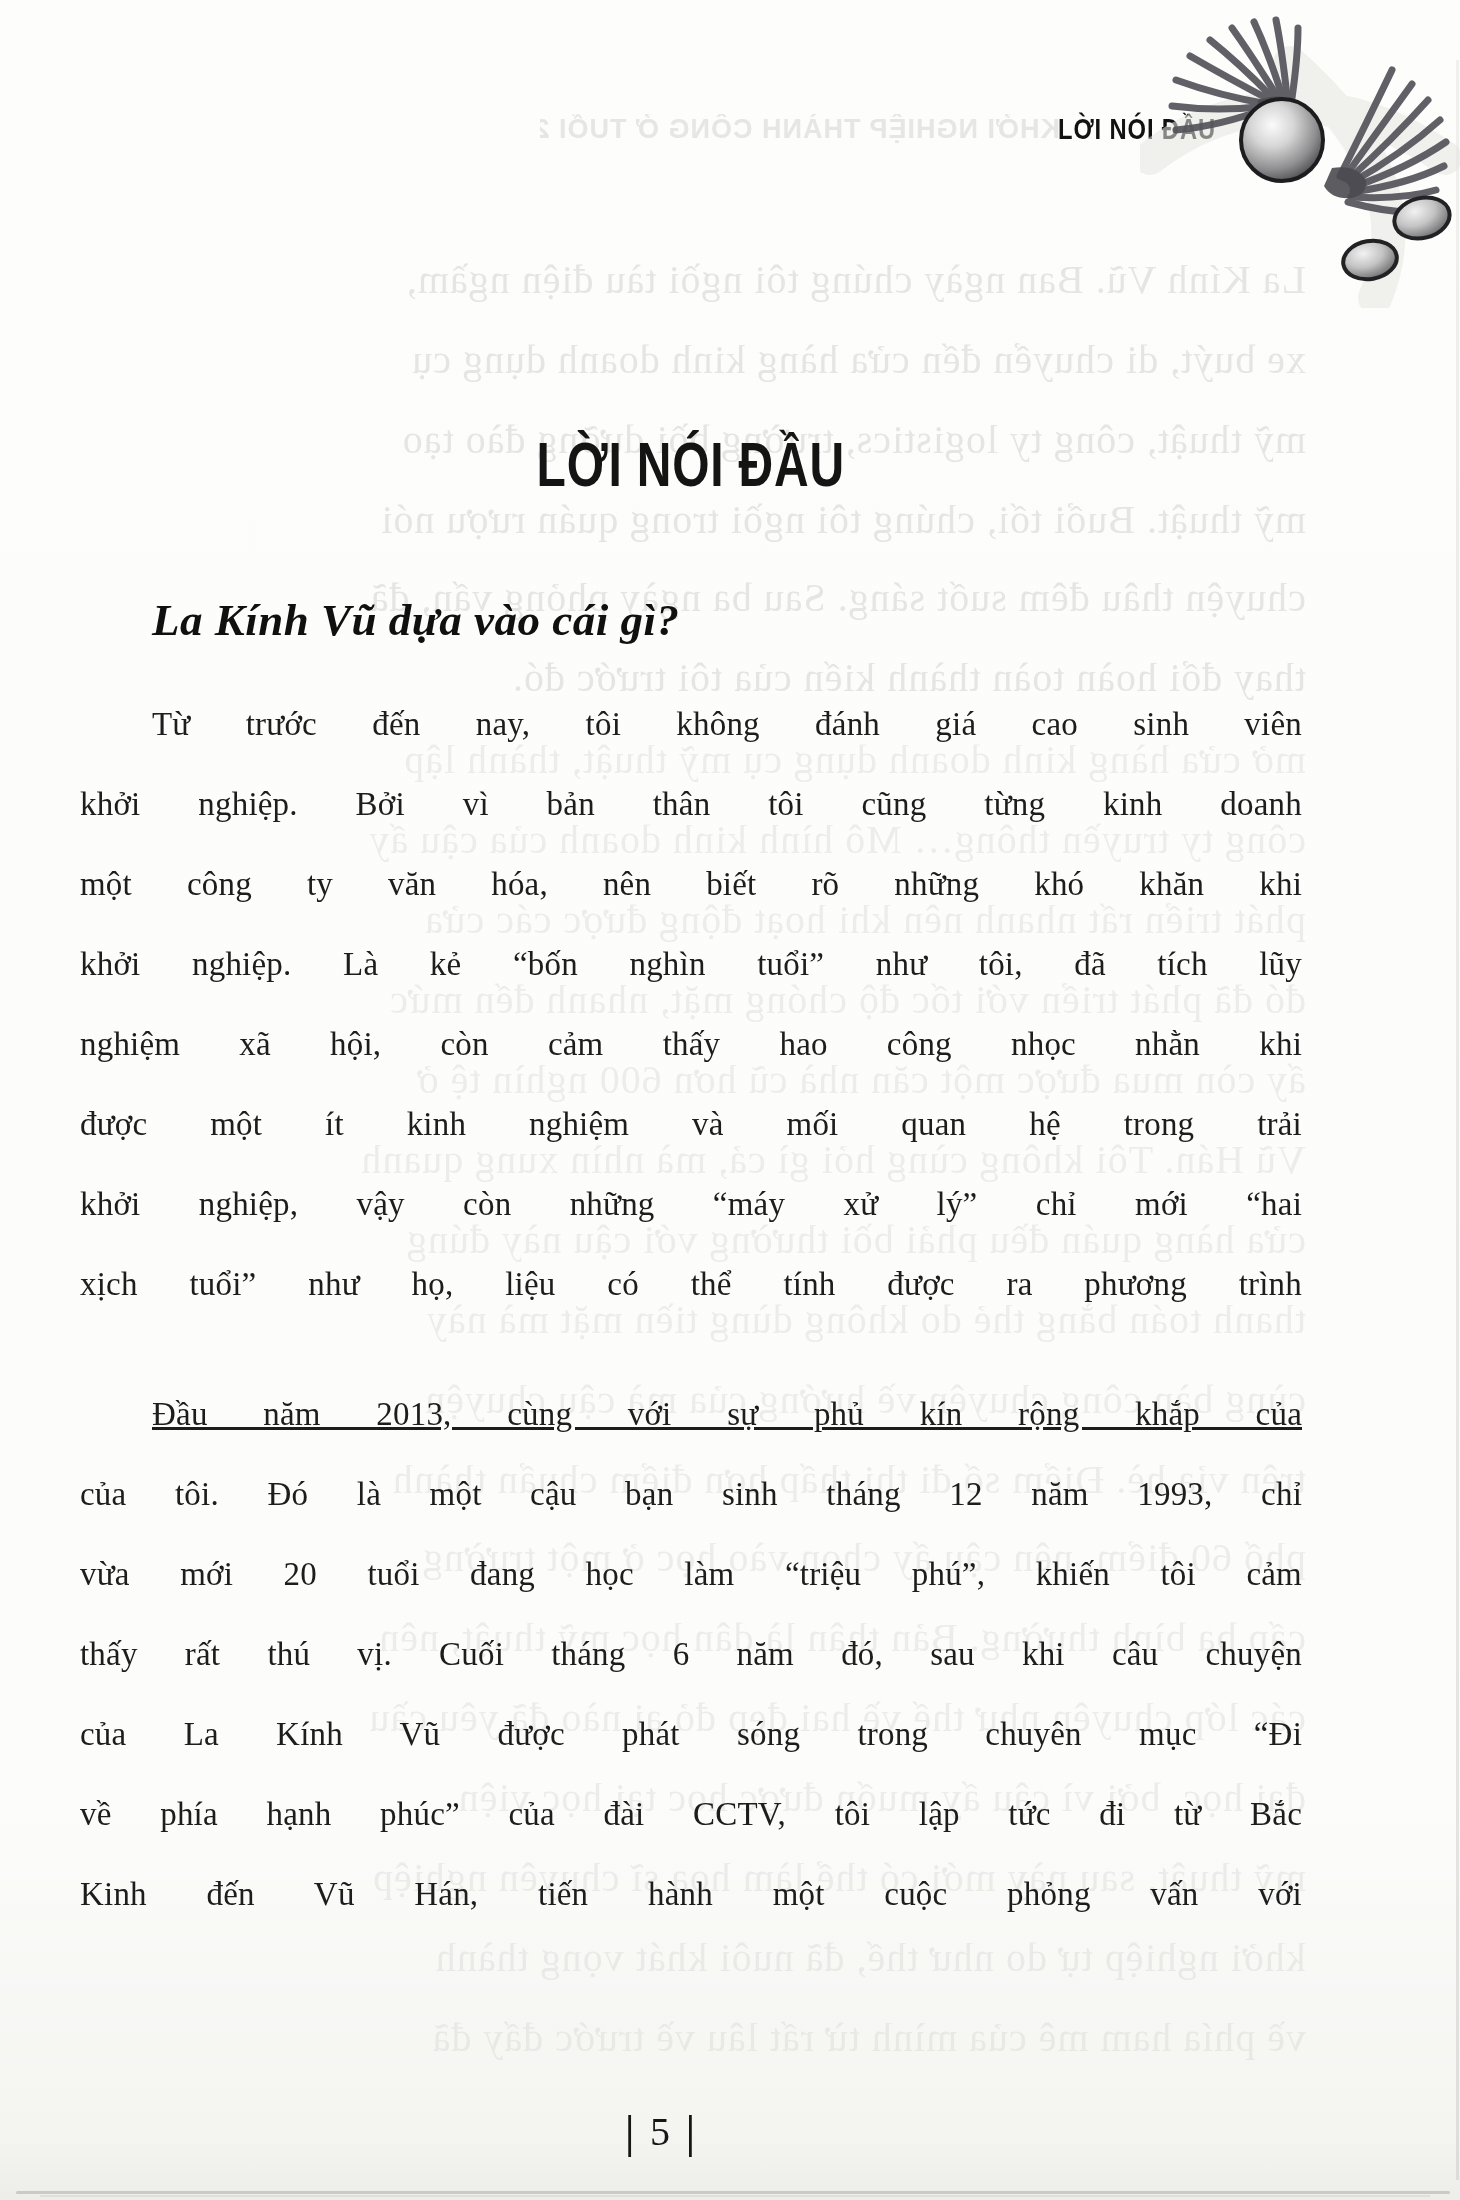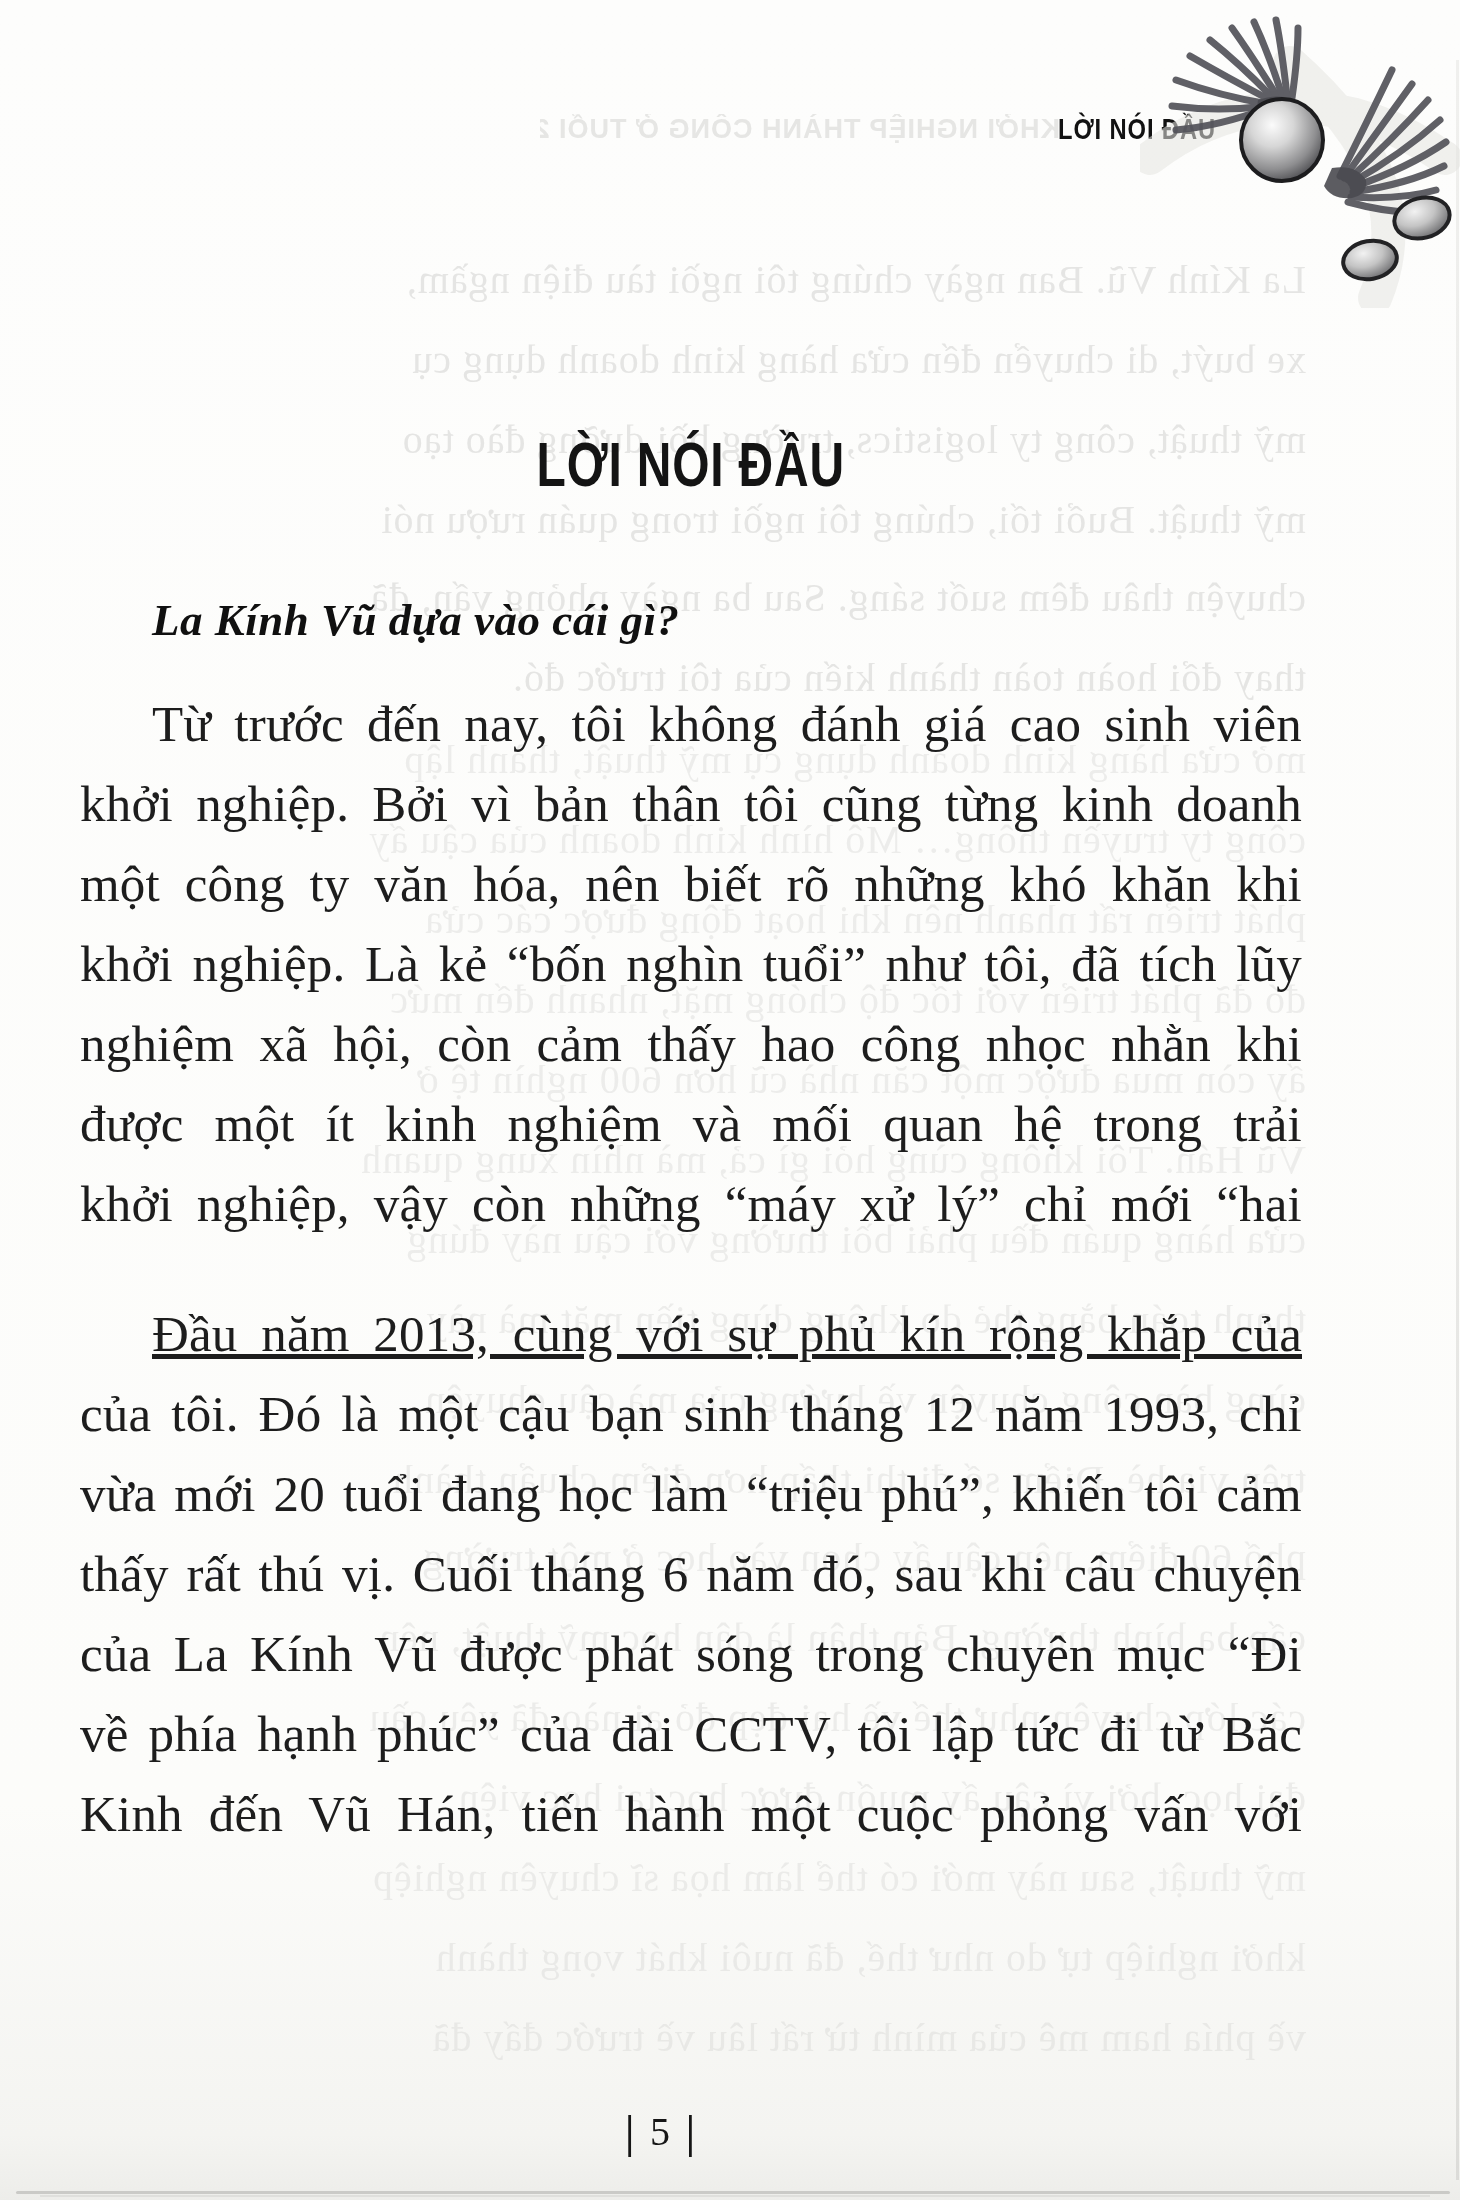--- a/index.html
+++ b/index.html
@@ -46,21 +46,21 @@
   }
   .main-heading .squeeze{display:inline-block;transform:scale(.8,1.06);transform-origin:center;letter-spacing:1px;}
   
   .question{
     position:absolute;left:152px;top:594px;
     font-weight:bold;font-size:45px;color:#101010;letter-spacing:.5px;font-style:italic;
   }
   
   .body-text{position:absolute;left:80px;top:684px;width:1222px;}
   .bl{
-    font-size:51px;line-height:80px;height:80px;color:#1d1d1d;
+    font-size:33px;line-height:80px;height:80px;color:#1d1d1d;
     text-align:justify;text-align-last:justify;letter-spacing:.2px;
     overflow:visible;
   }
   .bl.indent{padding-left:72px;}
   .bl.no-just{text-align-last:left;}
   .para-gap{margin-top:50px;text-decoration:underline;}
   
   .footer{
     position:absolute;left:0;top:2108px;width:1320px;text-align:center;
     font-size:40px;color:#161616;
@@ -159,20 +159,21 @@
 <div class="question">La Kính Vũ dựa vào cái gì?</div>
 
 <div class="body-text">
   <div class="bl indent">Từ trước đến nay, tôi không đánh giá cao sinh viên</div>
   <div class="bl">khởi nghiệp. Bởi vì bản thân tôi cũng từng kinh doanh</div>
   <div class="bl">một công ty văn hóa, nên biết rõ những khó khăn khi</div>
   <div class="bl">khởi nghiệp. Là kẻ “bốn nghìn tuổi” như tôi, đã tích lũy</div>
   <div class="bl">nghiệm xã hội, còn cảm thấy hao công nhọc nhằn khi</div>
   <div class="bl">được một ít kinh nghiệm và mối quan hệ trong trải</div>
   <div class="bl">khởi nghiệp, vậy còn những “máy xử lý” chỉ mới “hai</div>
+  <div class="bl">xịch tuổi” như họ, liệu có thể tính được ra phương trình</div>
 
   <div class="bl indent para-gap">Đầu năm 2013, cùng với sự phủ kín rộng khắp của</div>
   <div class="bl">của tôi. Đó là một cậu bạn sinh tháng 12 năm 1993, chỉ</div>
   <div class="bl">vừa mới 20 tuổi đang học làm “triệu phú”, khiến tôi cảm</div>
   <div class="bl">thấy rất thú vị. Cuối tháng 6 năm đó, sau khi câu chuyện</div>
   <div class="bl">của La Kính Vũ được phát sóng trong chuyên mục “Đi</div>
   <div class="bl">về phía hạnh phúc” của đài CCTV, tôi lập tức đi từ Bắc</div>
   <div class="bl">Kinh đến Vũ Hán, tiến hành một cuộc phỏng vấn với</div>
 </div>
 

